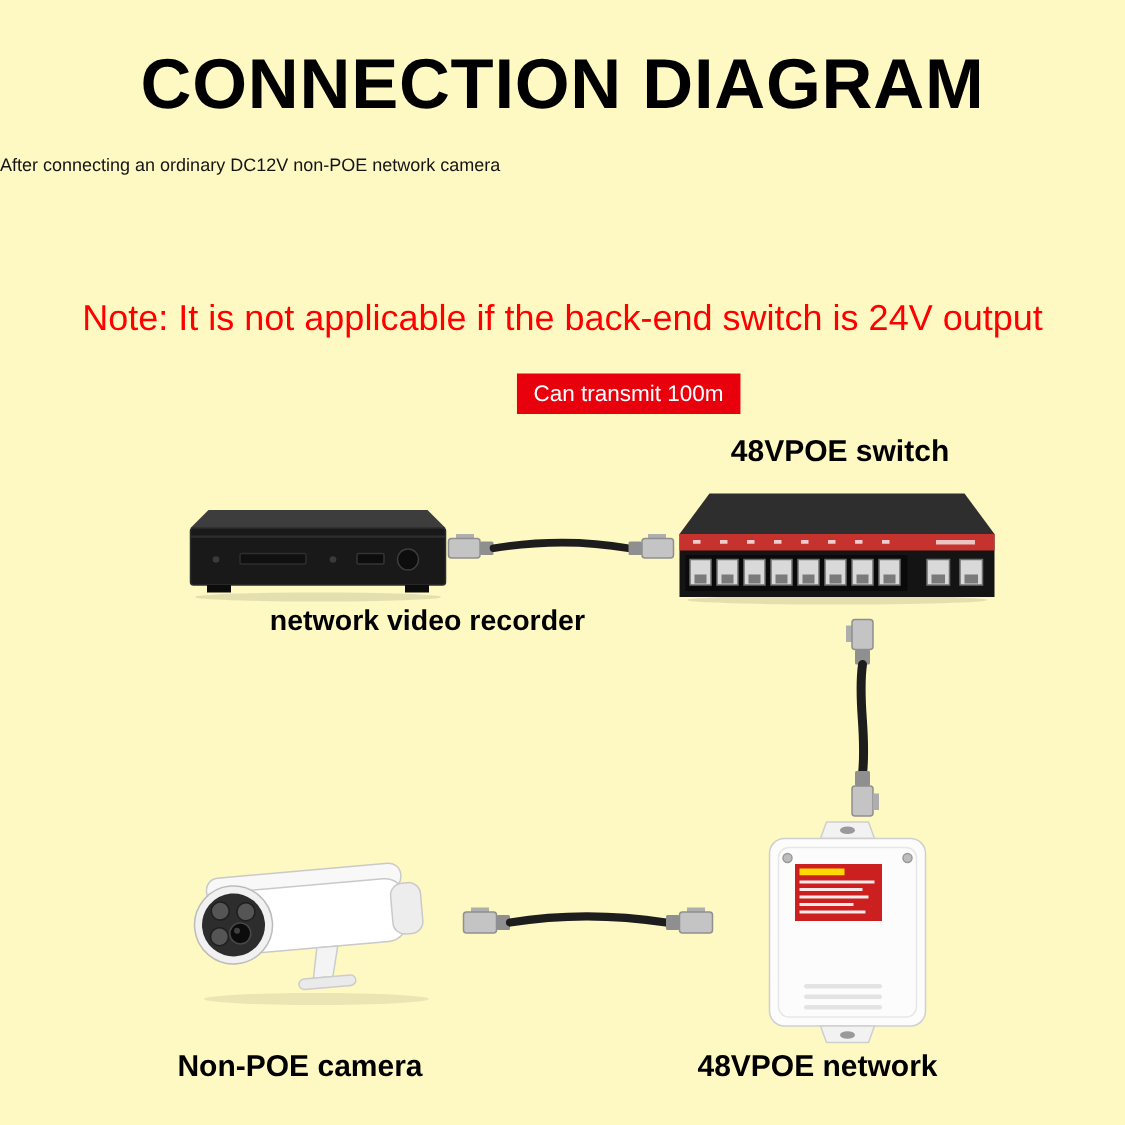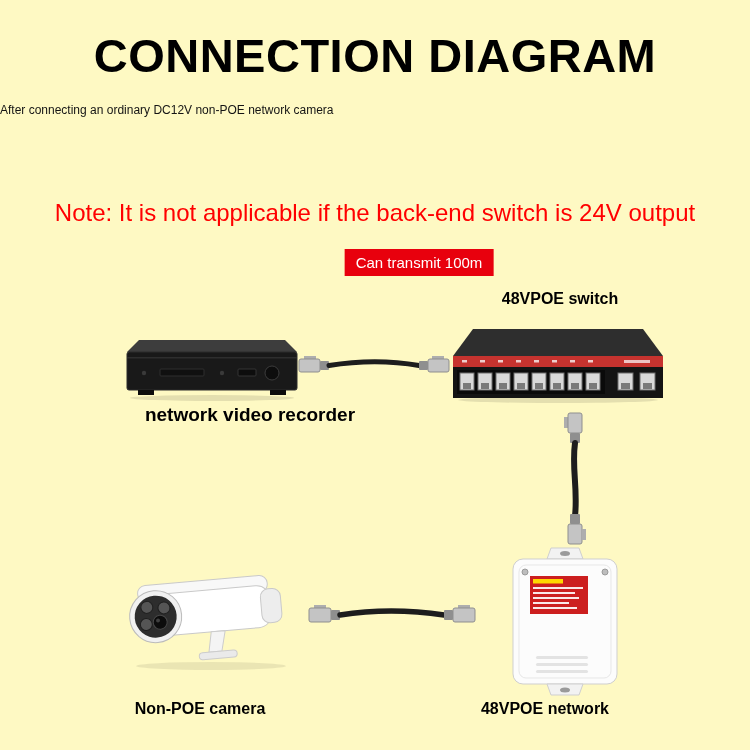--- a/index.html
+++ b/index.html
@@ -19,24 +19,24 @@
     position:absolute;top:199px;left:0;width:100%;text-align:center;
     font-size:24px;color:#ff0000;font-weight:400;
   }
   .badge{
     position:absolute;top:249px;left:50%;transform:translateX(-50%);
     background:#e8000d;color:#ffffff;font-size:15px;padding:5px 11px;
     white-space:nowrap;
     margin-left:44px;
   }
   .device-label{
-    position:absolute;font-weight:700;color:#000;text-align:center;font-size:16px;
+    position:absolute;font-weight:700;color:#000;text-align:center;font-size:20px;
   }
   .lbl-switch{top:290px;left:450px;width:220px;}
-  .lbl-nvr{top:404px;left:110px;width:280px;font-size:19px;}
+  .lbl-nvr{top:404px;left:110px;width:280px;font-size:19px;text-align:right;}
   .lbl-camera{top:700px;left:90px;width:220px;}
   .lbl-splitter{top:700px;left:435px;width:220px;}
   .dev{position:absolute;}
   .dev svg{display:block;}
   .nvr{left:126px;top:336px;}
   .cable1{left:298px;top:348px;}
   .sw{left:452px;top:326px;}
   .vcable{left:556px;top:412px;}
   .splitter{left:506px;top:546px;}
   .camera{left:116px;top:568px;}

